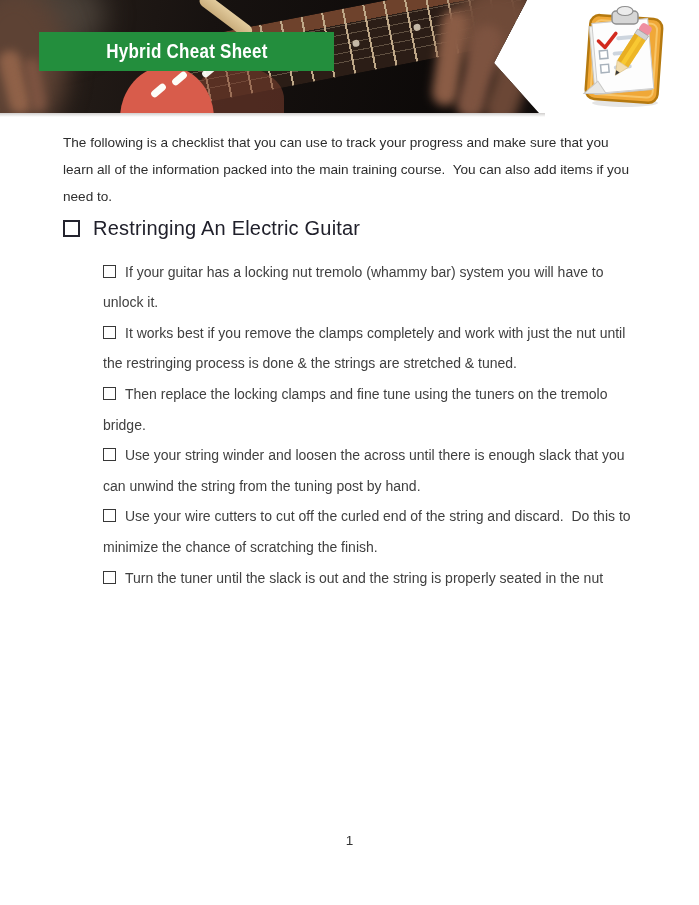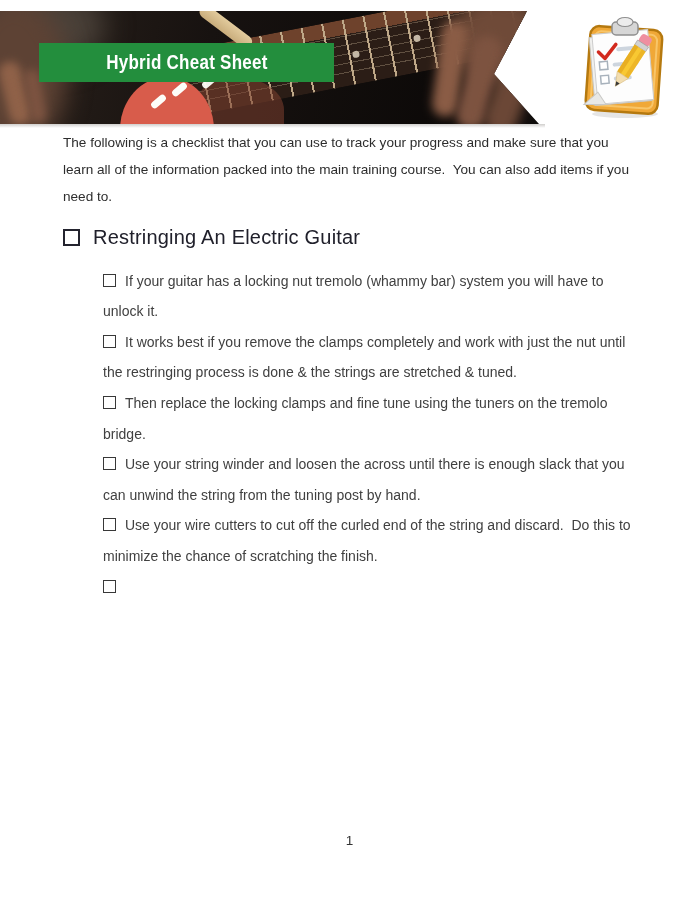--- a/index.html
+++ b/index.html
@@ -2,21 +2,21 @@
 <html><head>
 <meta charset="utf-8">
 <style>
   html,body { margin:0; padding:0; background:#fff; }
   .page {
     position:relative; width:699px; height:905px; background:#ffffff;
     font-family:"Liberation Sans","DejaVu Sans",sans-serif; overflow:hidden;
   }
 
   
-  .header { position:absolute; top:11px; left:0; width:699px; height:113px; }
+  .header { position:absolute; top:0; left:0; width:699px; height:113px; }
   .photo {
     position:absolute; top:0; left:0; width:699px; height:113px; overflow:hidden;
     background:linear-gradient(100deg,#2a211b 0%,#171210 30%,#0c0908 65%,#151110 100%);
     clip-path:polygon(0 0, 527px 0, 494px 63px, 539px 113px, 0 113px);
   }
   .blob { position:absolute; }
   .blob-wall   { left:-15px; top:-25px; width:120px; height:80px; background:#4a4139; filter:blur(14px); border-radius:50%; }
   .blob-arm    { left:-38px; top:-15px; width:105px; height:155px; background:#5d4234; filter:blur(12px); border-radius:50%; }
   .finger-l1   { left:4px;  top:50px; width:22px; height:64px; background:#8f6148; filter:blur(4px); border-radius:12px; transform:rotate(-14deg); }
   .finger-l2   { left:27px; top:58px; width:16px; height:54px; background:#7c5340; filter:blur(4px); border-radius:10px; transform:rotate(-10deg); }
@@ -61,21 +61,21 @@
     transform:scaleX(.85); white-space:nowrap;
   }
   .header-underline { position:absolute; left:0; top:113px; width:545px; height:4px;
     background:linear-gradient(180deg, rgba(120,115,110,.35), rgba(120,115,110,0)); }
 
   .clipboard-icon { position:absolute; left:572px; top:3px; width:106px; height:106px; }
 
   
   .content { position:absolute; left:63px; top:112px; width:578px; }
   .intro { margin:17px 0 2px 0; font-size:13.6px; line-height:27.2px; color:#2d2d2d; white-space:pre-wrap; }
-  .section-heading { margin-top:13px; height:28px; display:flex; align-items:center; }
+  .section-heading { margin-top:4px; height:28px; display:flex; align-items:center; }
   .hcb { width:13px; height:13px; border:2px solid #23232e; margin-right:13px; flex:none; }
   .section-title { font-size:20px; color:#20202b; letter-spacing:.2px; white-space:nowrap; }
   .checklist { margin:14px 0 0 40px; width:540px; }
   .item { font-size:14px; line-height:30.6px; color:#404040; }
   .icb { display:inline-block; width:11px; height:11px; border:1.7px solid #383838; margin-right:9px; transform:translateY(1px); }
   .item-text { white-space:pre-wrap; }
   .pageno { position:absolute; left:0; top:833px; width:699px; text-align:center;
     font-size:13.5px; line-height:16px; color:#333333; }
 </style>
 </head>
@@ -147,18 +147,18 @@
       <span class="hcb"></span>
       <span class="section-title">Restringing An Electric Guitar</span>
     </div>
 
     <div class="checklist">
       <div class="item"><span class="icb"></span><span class="item-text">If your guitar has a locking nut tremolo (whammy bar) system you will have to unlock it.</span></div>
       <div class="item"><span class="icb"></span><span class="item-text">It works best if you remove the clamps completely and work with just the nut until the restringing process is done &amp; the strings are stretched &amp; tuned.</span></div>
       <div class="item"><span class="icb"></span><span class="item-text">Then replace the locking clamps and fine tune using the tuners on the tremolo bridge.</span></div>
       <div class="item"><span class="icb"></span><span class="item-text">Use your string winder and loosen the across until there is enough slack that you can unwind the string from the tuning post by hand.</span></div>
       <div class="item"><span class="icb"></span><span class="item-text">Use your wire cutters to cut off the curled end of the string and discard.  Do this to minimize the chance of scratching the finish.</span></div>
-      <div class="item"><span class="icb"></span></div>
+      <div class="item"><span class="icb"></span><span class="item-text">Turn the tuner until the slack is out and the string is properly seated in the nut</span></div>
     </div>
   </div>
 
   <div class="pageno">1</div>
 </div>
 
 </body></html>

